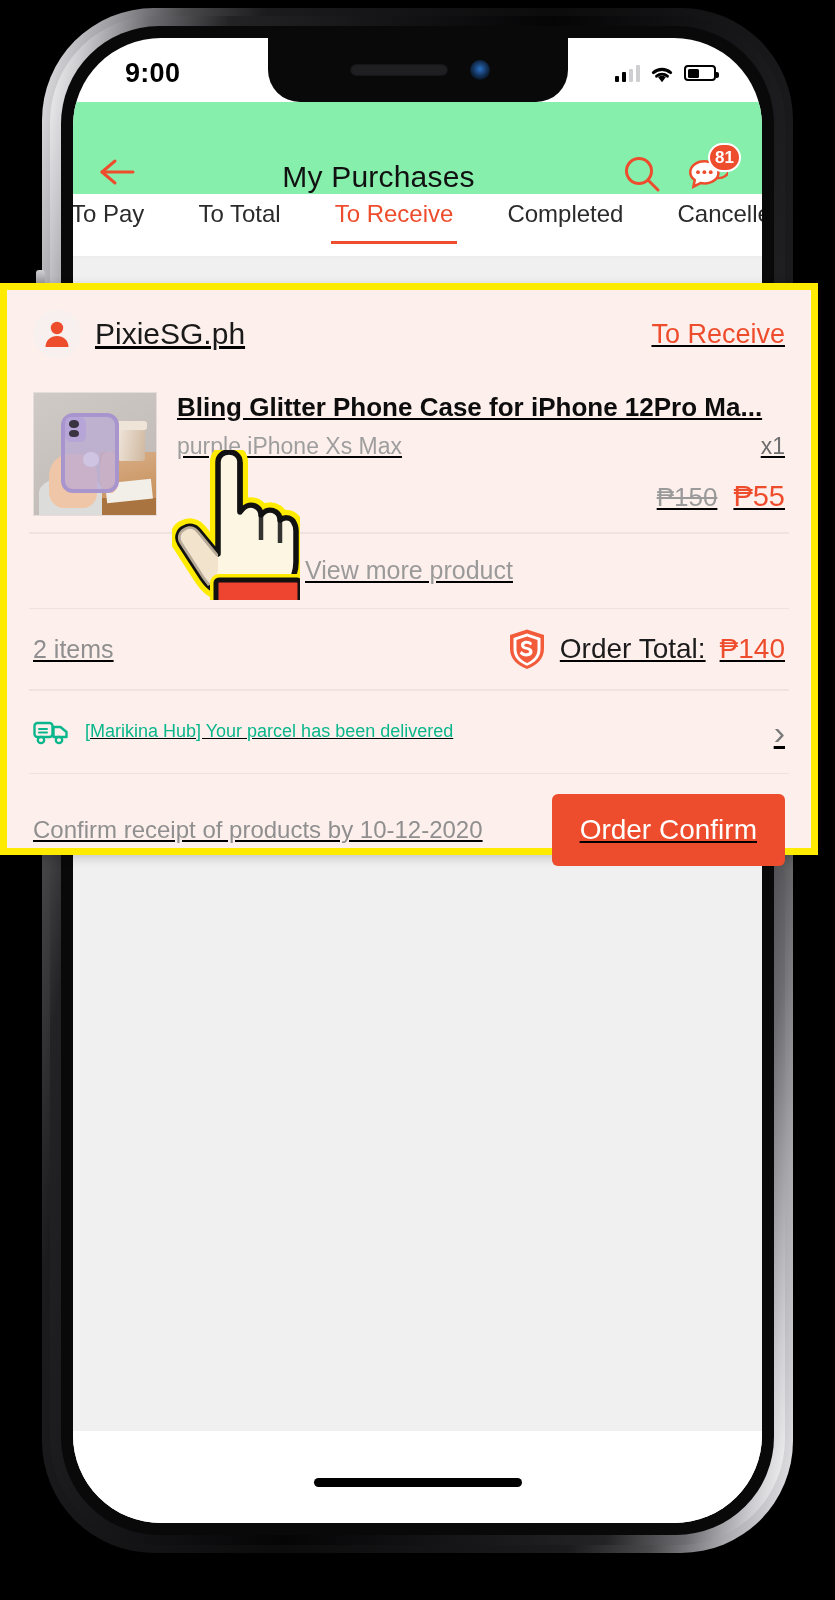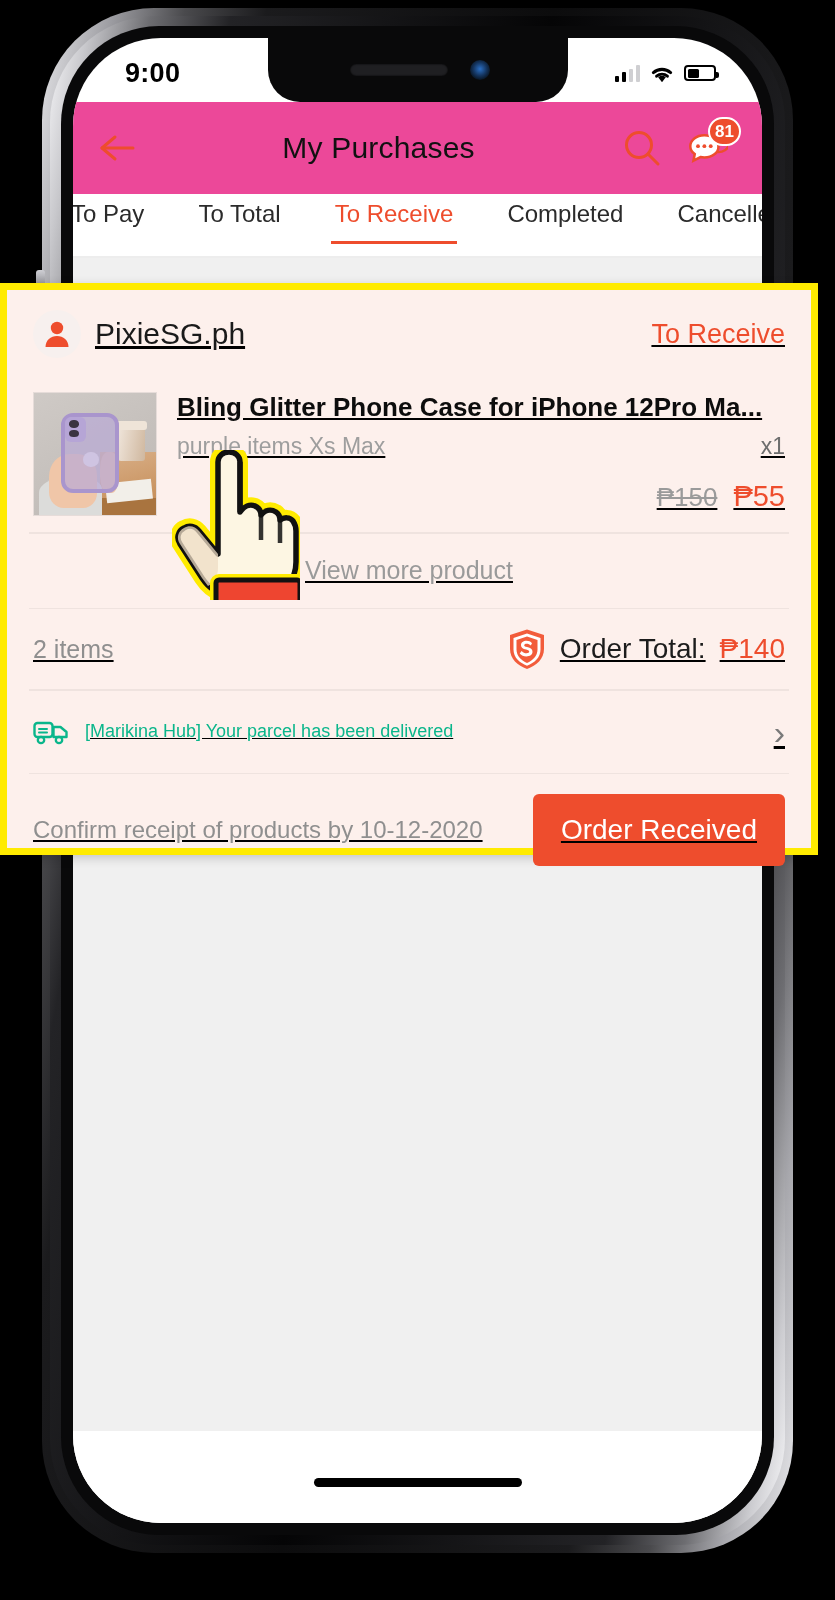--- a/index.html
+++ b/index.html
@@ -101,23 +101,23 @@
   .battery::after {
     content:''; position:absolute; right:-5px; top:4.5px;
     width:3px; height:6px; background:#000; border-radius:0 2px 2px 0;
   }
   .battery i { display:block; height:100%; background:#000; border-radius:1.5px; }
 
   
   .appbar {
     position: absolute; top: 64px; left: 0; right: 0;
     height: 92px;
-    display: flex; align-items: center;
+    display: flex; align-items: flex-end;
     padding: 0 34px 0 24px;
-    background: #ec4899;
+    background: #86efac;
   }
   .back-arrow { width: 44px; height: 44px; display:flex; align-items:center; justify-content:center; }
   .appbar-title {
     flex: 1; text-align: center;
     font-size: 30px; color: #111; letter-spacing: .2px;
     margin-left: -6px;
   }
   .appbar-actions { display:flex; align-items:center; gap: 26px; }
   .icon-btn { position: relative; width: 40px; height: 40px; display:flex; align-items:center; justify-content:center; }
   .chat-badge {
@@ -398,21 +398,21 @@
           <div class="pt-sleeve"></div>
           <div class="pt-hand"></div>
           <div class="pt-hand2"></div>
           <div class="pt-case"></div>
           <div class="pt-cam"></div>
           <div class="pt-logo"></div>
         </div>
         <div class="product-info">
           <div class="product-title">Bling Glitter Phone Case for iPhone 12Pro Ma...</div>
           <div class="variant-line">
-            <div class="variant">purple,items Xs Max</div>
+            <div class="variant">purple,iPhone Xs Max</div>
             <div class="qty">x1</div>
           </div>
           <div class="price-line">
             <div class="price-old">₱150</div>
             <div class="price-new">₱55</div>
           </div>
         </div>
       </div>
 
       <div class="sep"></div>
@@ -446,21 +446,21 @@
           <path d="M6 11 h8 M6 14.5 h8" stroke="#0ab68b" stroke-width="2" stroke-linecap="round"></path>
         </svg>
         <div class="delivery-text">[Marikina Hub] Your parcel has been delivered</div>
         <div class="chev">›</div>
       </div>
 
       <div class="sep"></div>
 
       <div class="action-row">
         <div class="confirm-text">Confirm receipt of products by 10-12-2020</div>
-        <button class="order-received-btn">Order Received</button>
+        <button class="order-received-btn">Order Confirm</button>
       </div>
 
     </div>
   </div>
 
   <div class="cursor-hand">
     <svg width="128" height="150" viewBox="0 0 128 150">
       <g>
         <path d="M46 12 C46 6 51 2 57 2 C63 2 68 6 68 12 L68 62
                  C72 56 78 54 83 56 C87 58 89 61 89 65

